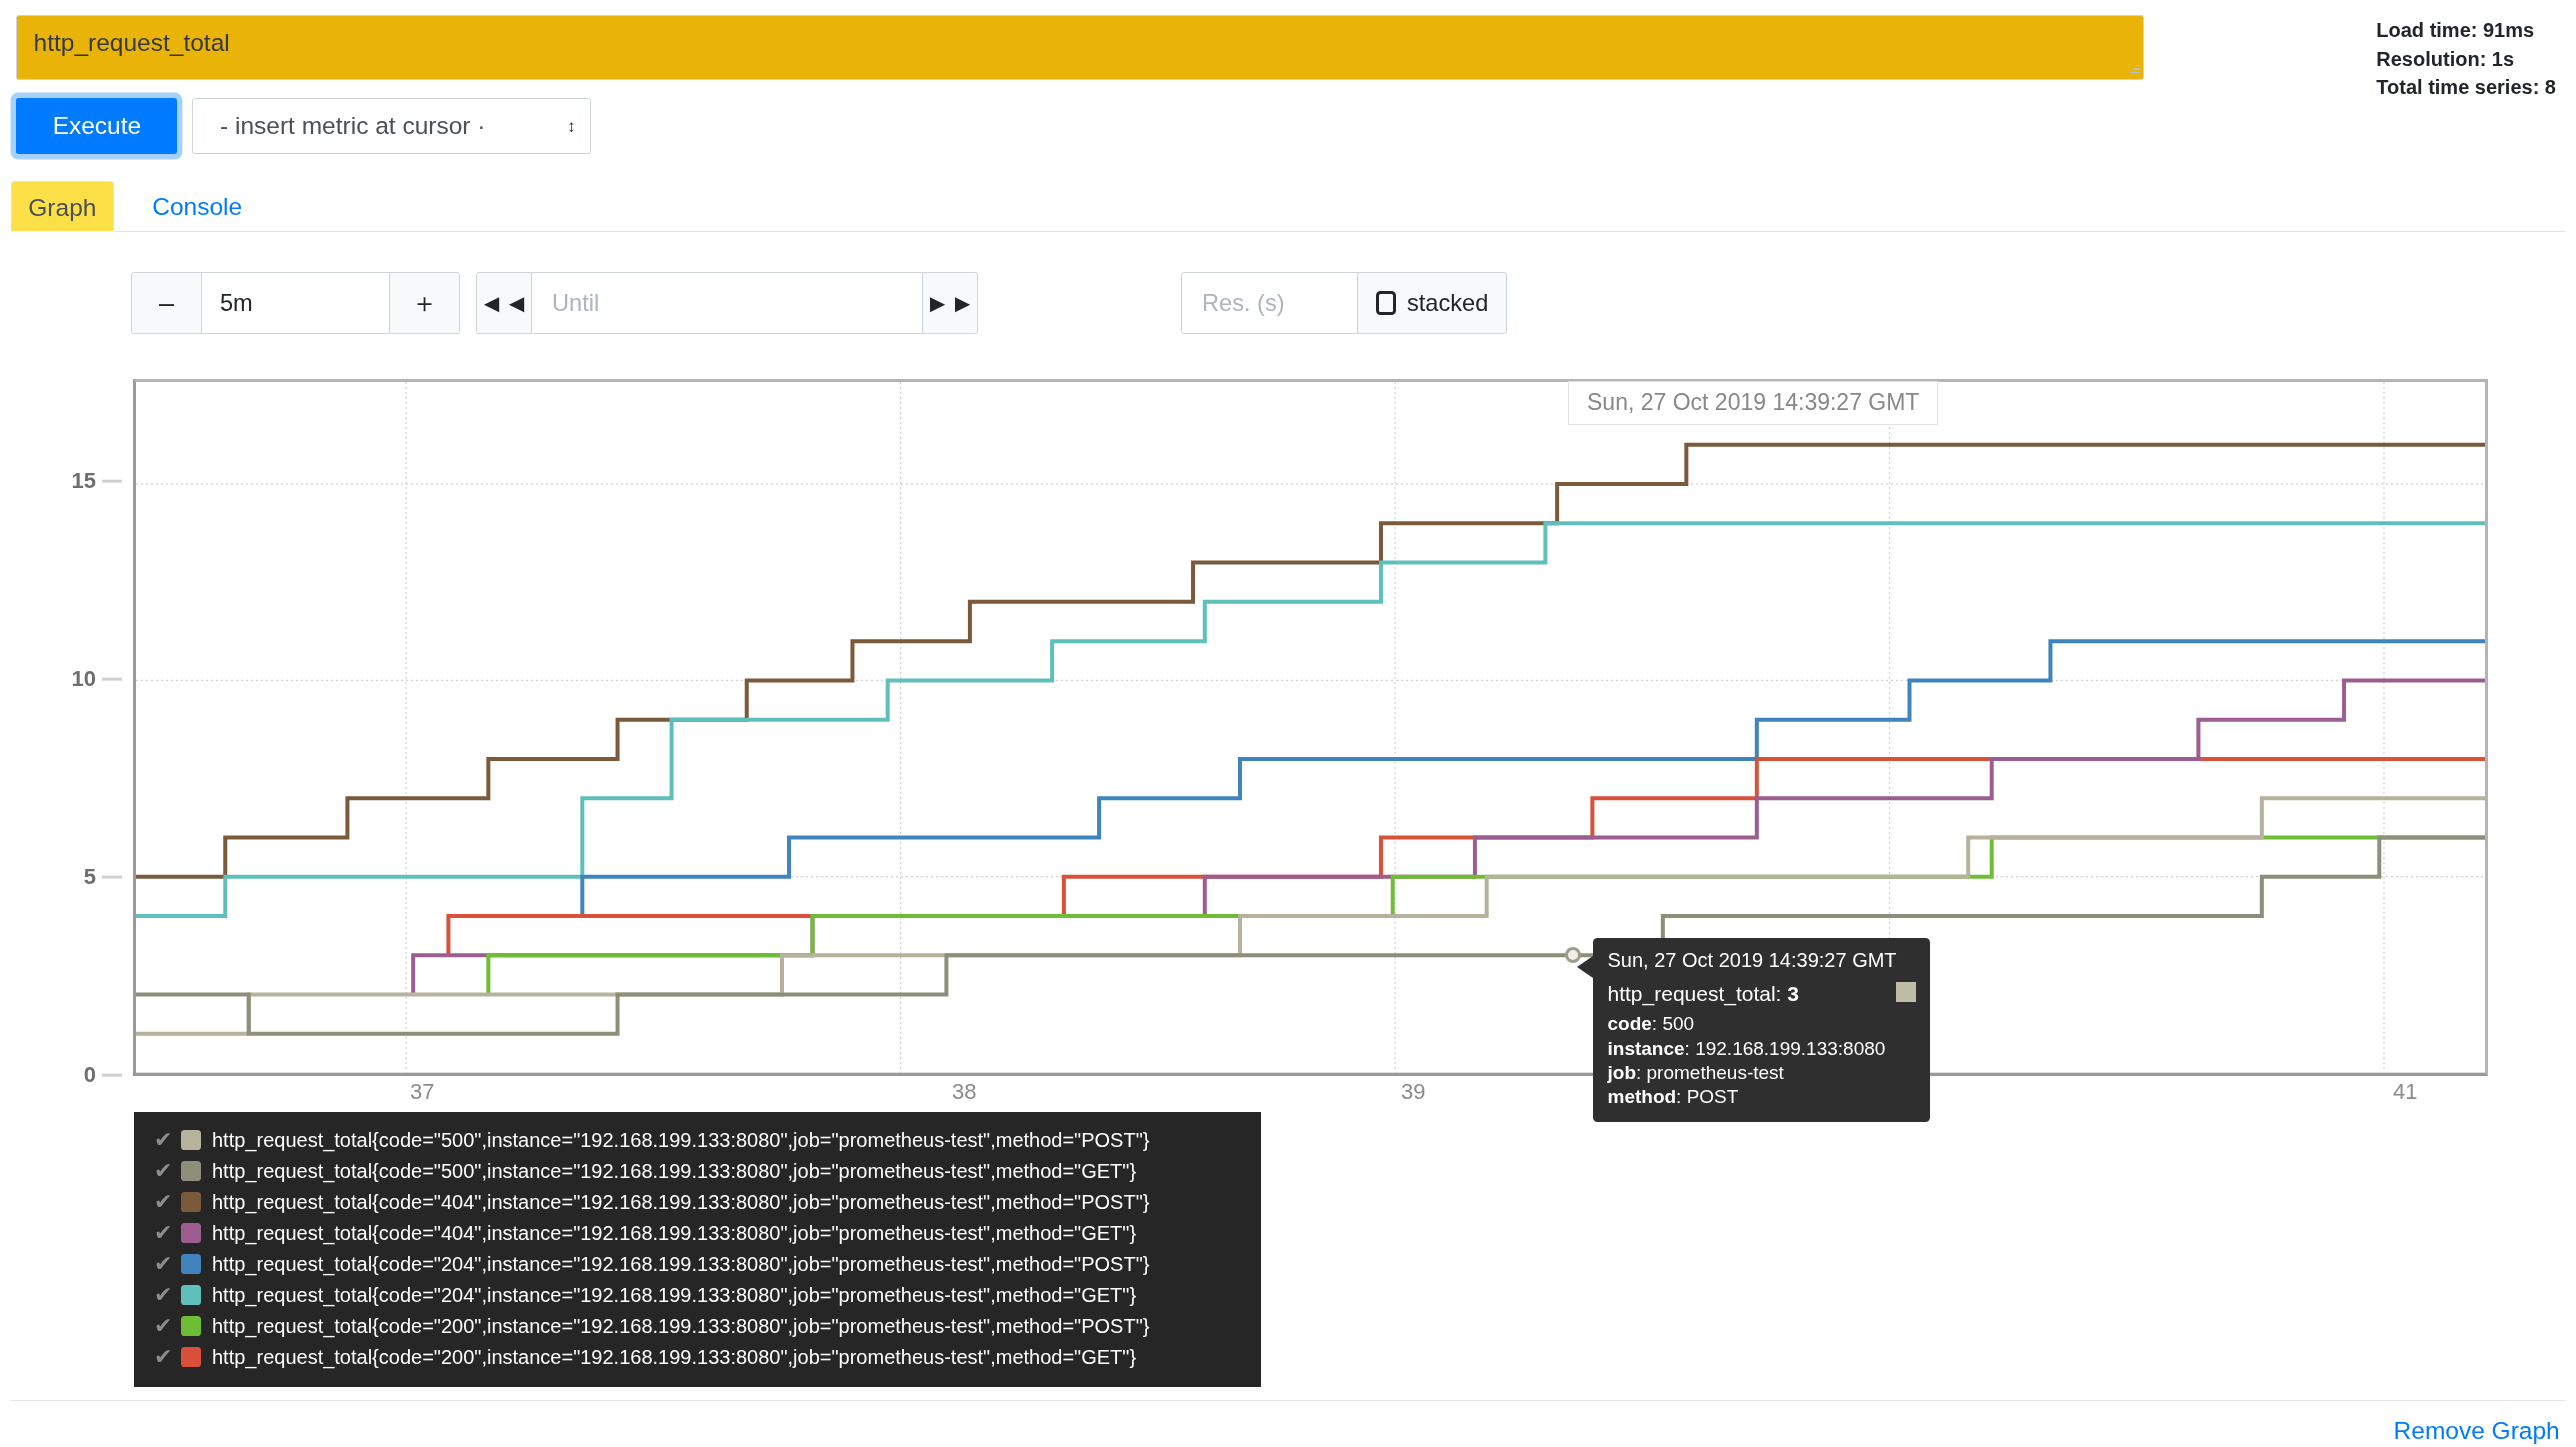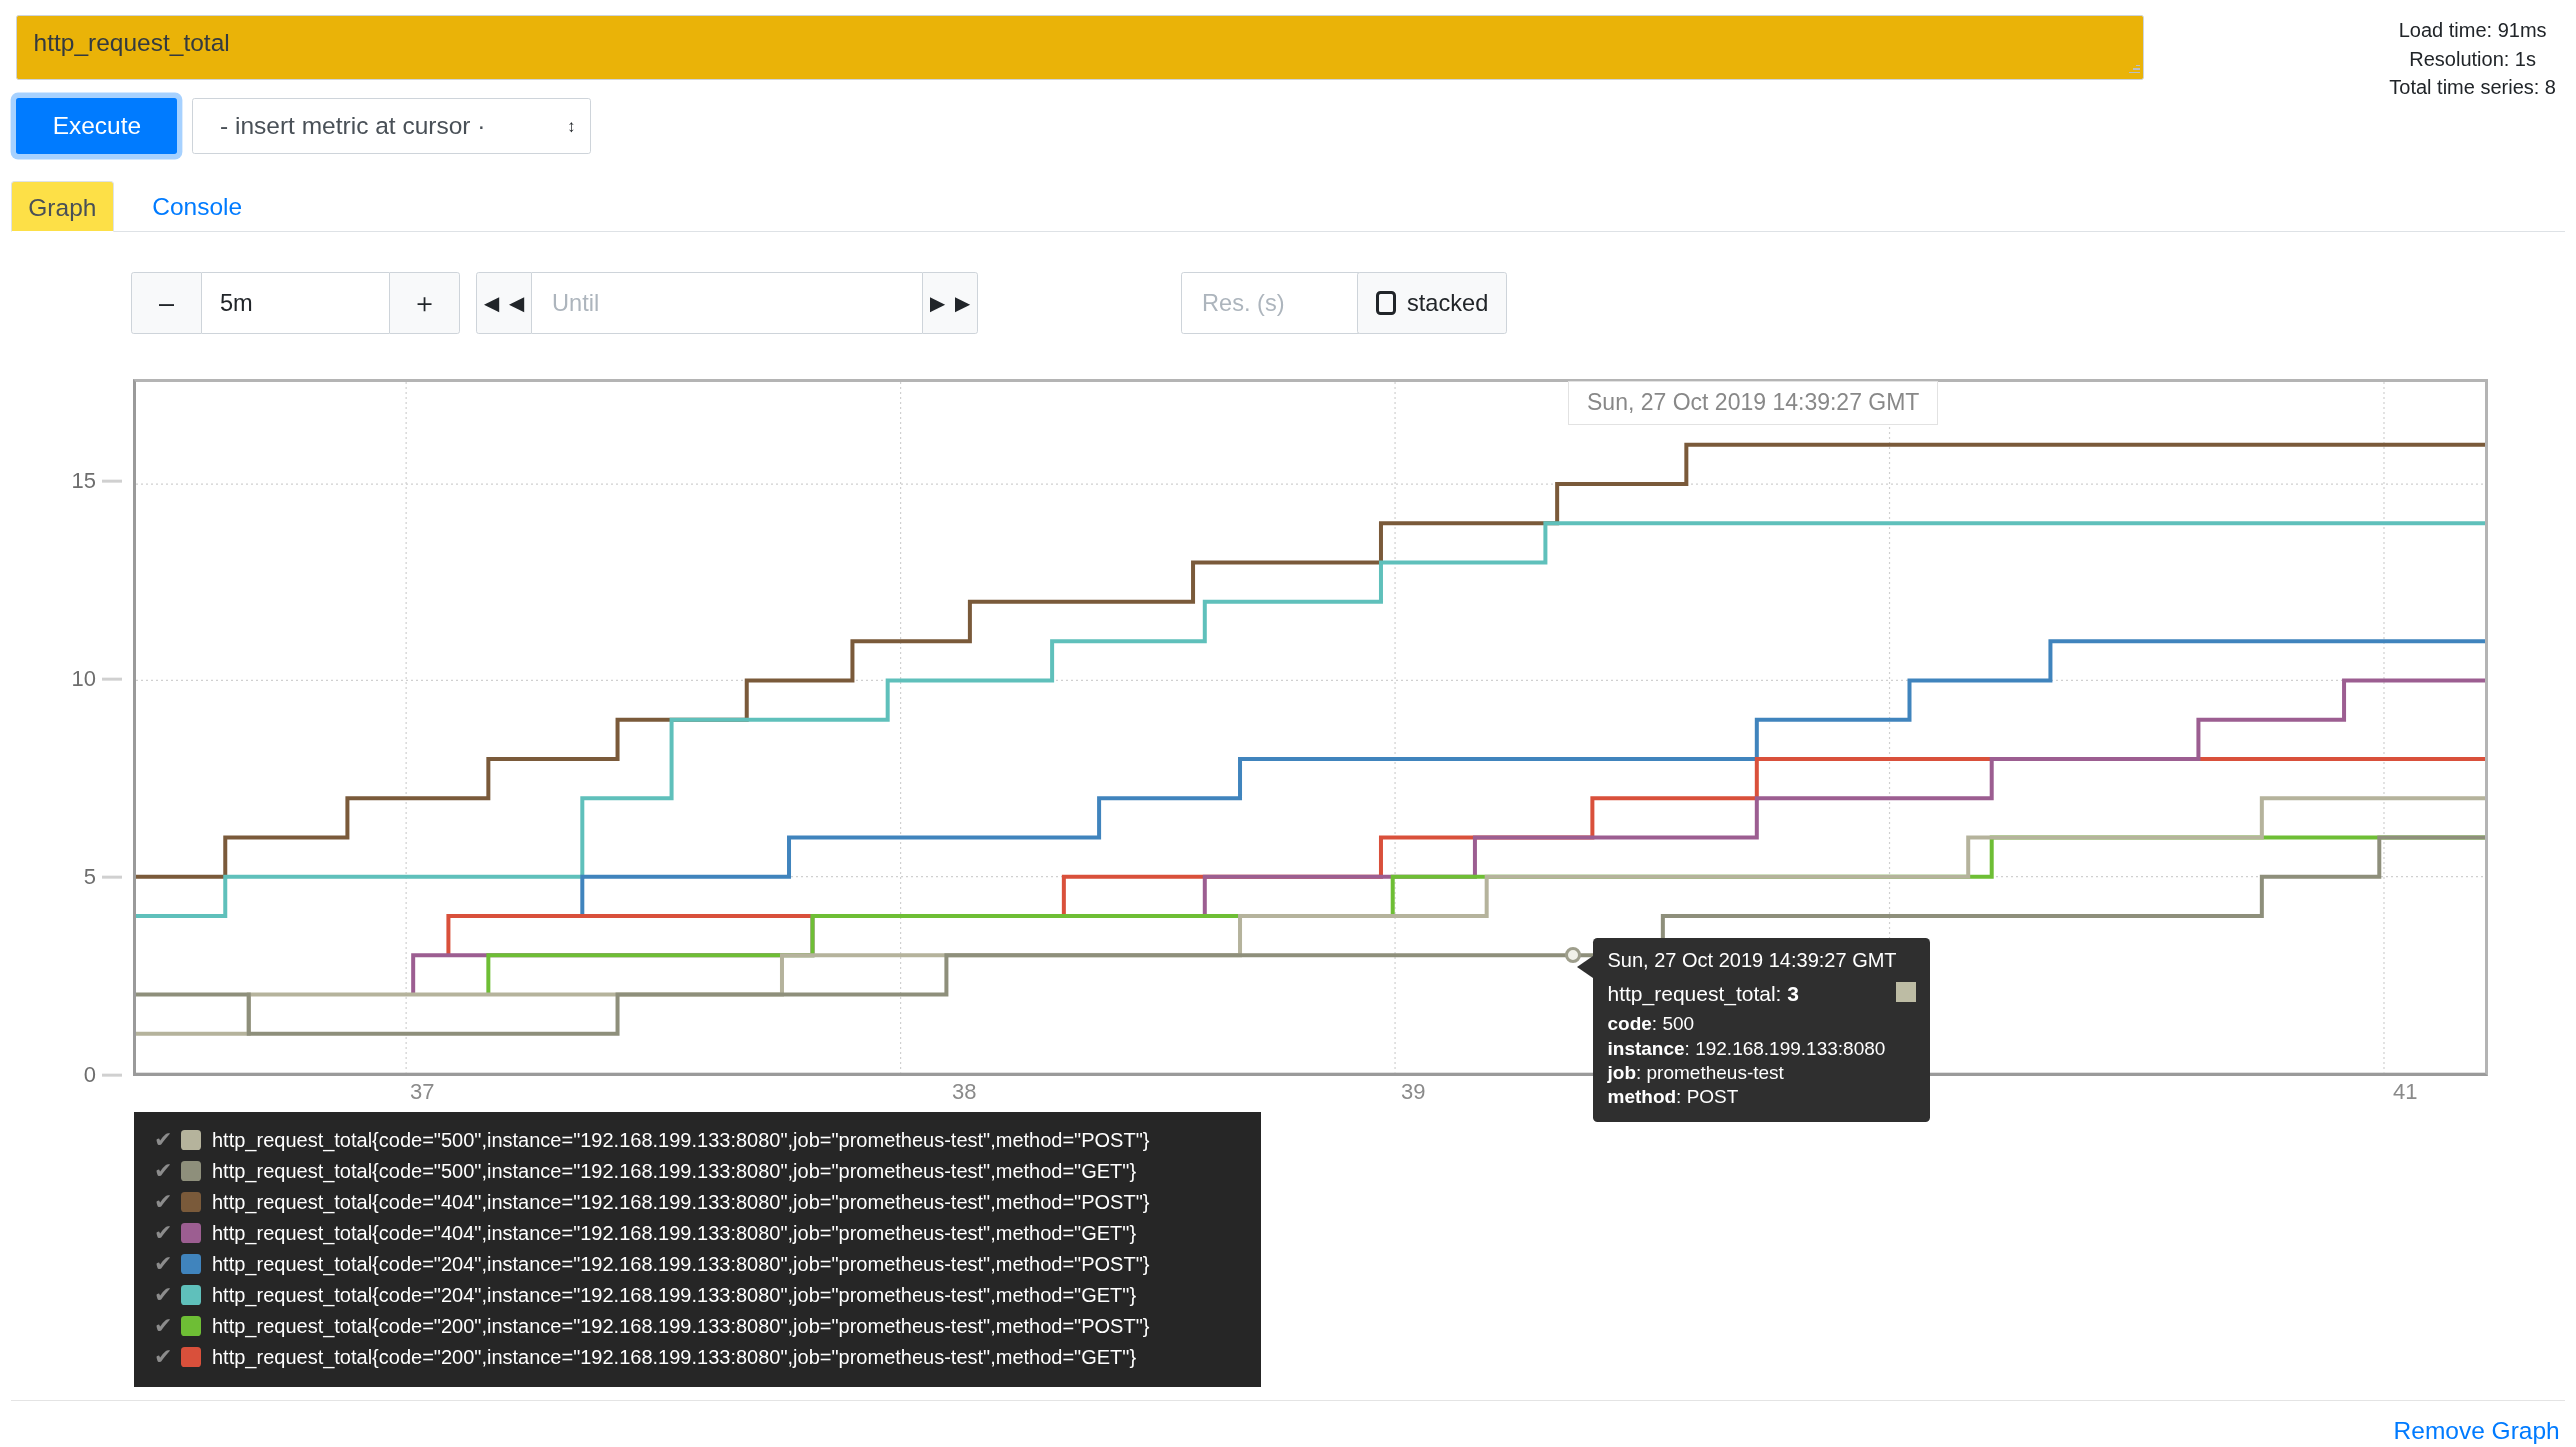--- a/index.html
+++ b/index.html
@@ -29,21 +29,21 @@
     width: 12.7px; height: 12.7px; pointer-events: none;
   }
   .expr-grip i { display:block; position:absolute; right:0; background:#b9bec4; height:1.4px; }
   .expr-grip i:nth-child(1){ bottom:1.8px; width:11px; }
   .expr-grip i:nth-child(2){ bottom:5.4px; width:7.3px; }
   .expr-grip i:nth-child(3){ bottom:9px; width:3.6px; }
 
   
   .loadinfo {
     position: absolute; right: 20px; top: 16.3px;
-    text-align: center; font-size: 20px; color: #212529; line-height: 1.42;
+    text-align: left; font-size: 20px; color: #212529; line-height: 1.42; font-weight: bold;
   }
 
   
   .exec-row { position: absolute; left: 11px; top: 98px; height: 56px; }
   .btn-execute {
     position: absolute; left: 5.4px; top: 0;
     width: 161px; height: 56px;
     background: #007bff; color: #fff;
     border: none; border-radius: 2.7px;
     font-size: 24.5px; font-family: "Liberation Sans", sans-serif;
@@ -109,21 +109,21 @@
 
   
   .graph { position: absolute; left: 133px; top: 374px; width: 2355px; height: 707px; }
   .plot { position: absolute; left: 0; top: 4.5px; width: 2355px; height: 697px;
           border-left: 3.6px solid #9a9a9a; border-top: 3.6px solid #b4b4b4;
           border-right: 3.6px solid #b4b4b4; border-bottom: 3.6px solid #9a9a9a; }
   .plot-inner { position: absolute; inset: 0; overflow: hidden; }
   svg.lines { position: absolute; left: 0; top: 0; width: 100%; height: 100%; }
 
   .ylabels { position: absolute; left: 0; top: 374px; width: 127px; height: 717px; }
-  .ylab { position: absolute; right: 31px; font-size: 22px; color: #6e6e6e; transform: translateY(-50%); text-align: right; }
+  .ylab { position: absolute; right: 31px; font-size: 22px; color: #6e6e6e; transform: translateY(-50%); text-align: right; font-weight: bold; }
   .ytick { position: absolute; right: 5.4px; width: 20px; height: 2.7px; background: #d0d0d0; transform: translateY(-50%); }
 
   .xlabels { position: absolute; left: 133px; top: 1079px; width: 2358px; height: 36px; }
   .xlab { position: absolute; top: 0; font-size: 22px; color: #8a8a8a; }
 
   .hoverdate {
     position: absolute; left: 1568px; top: 381px;
     padding: 7.3px 18px; background: #fff; border: 0.9px solid #e2e2e2;
     font-size: 23px; color: #888; white-space: nowrap;
   }

